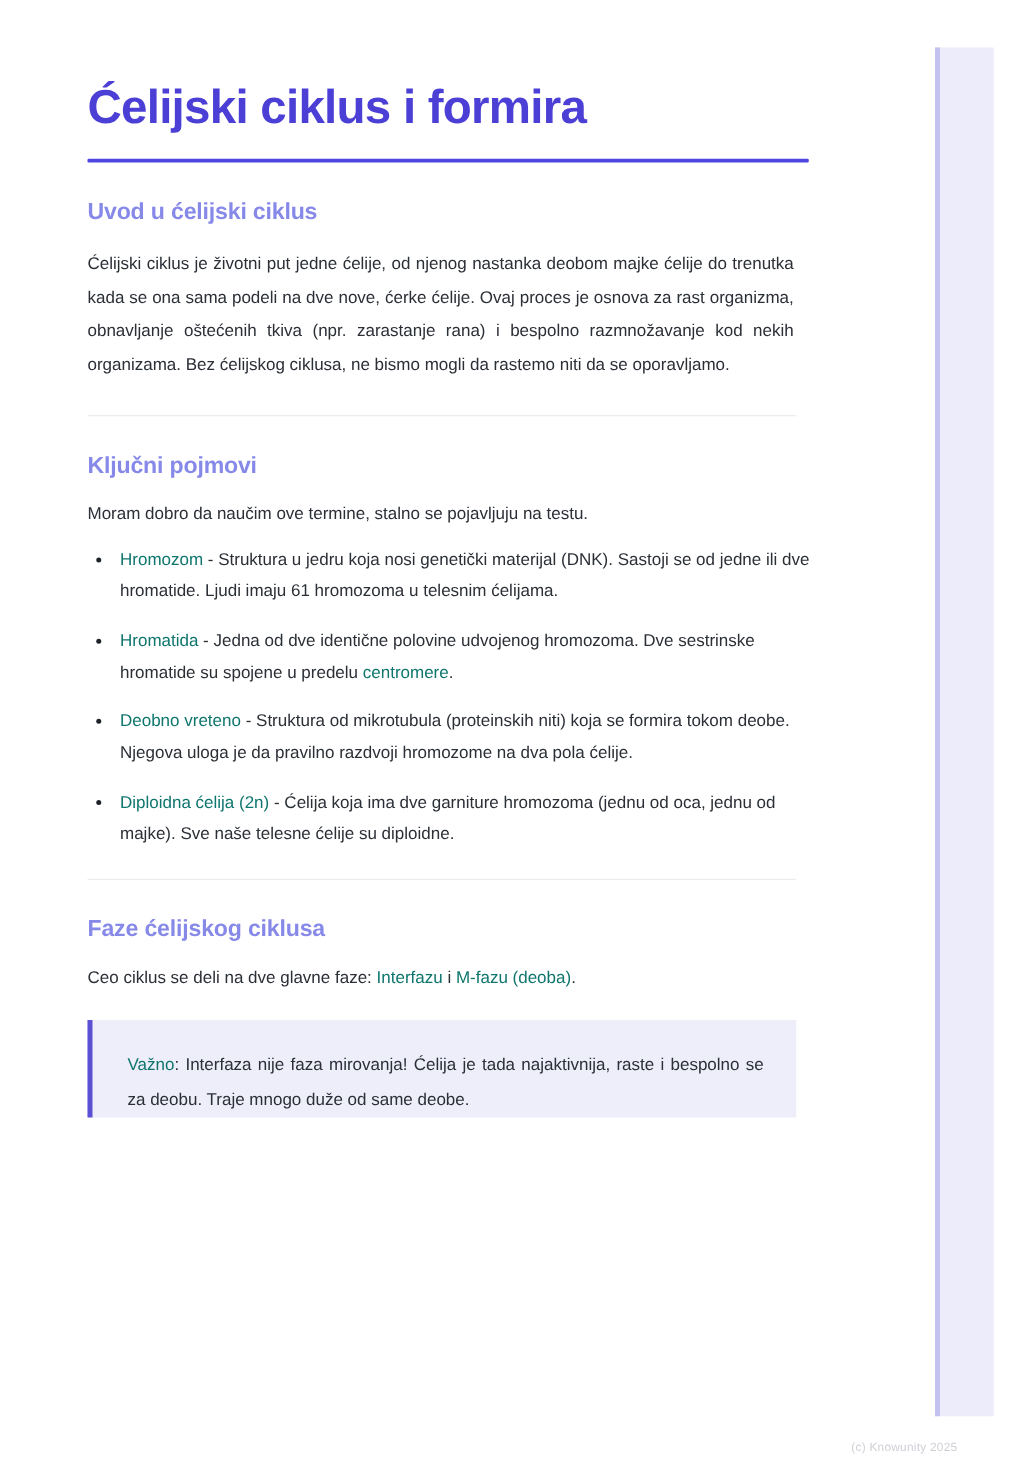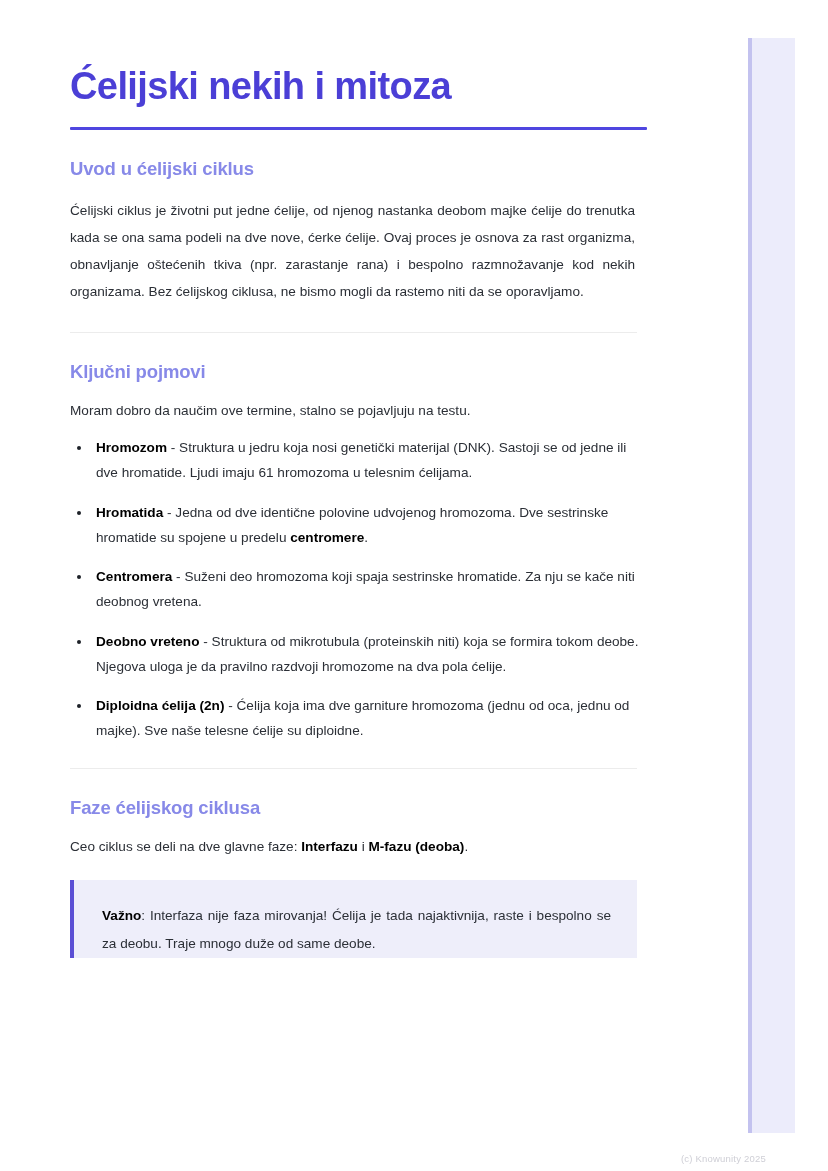--- a/index.html
+++ b/index.html
@@ -94,21 +94,21 @@
     width: 565px;
   }
   .body-text.lead {
     line-height: 1.75;
     padding-top: 16px;
   }
   .body-text.phase-line {
     padding-top: 16px;
     line-height: 1.75;
   }
-  b, strong { font-weight: 700; color: #000000; }
+  b, strong { font-weight: 400; color: #0f766e; }
   i, em { font-style: italic; }
 
   
   .divider {
     margin-top: 26px;
     width: 567px;
     height: 1px;
     background: #ececec;
   }
   .divider.d2 { margin-top: 24px; }
@@ -172,21 +172,21 @@
 </style>
 </head>
 <body>
 
 <div class="edge-band"></div>
 <div class="edge-band-rule"></div>
 
 <div class="page">
   <div class="doc">
 
-    <h1 class="doc-title">Ćelijski nekih i mitoza</h1>
+    <h1 class="doc-title">Ćelijski ciklus i formira</h1>
     <div class="title-rule"></div>
 
     <h2 class="section-heading h-uvod">Uvod u ćelijski ciklus</h2>
     <p class="body-text justified">Ćelijski ciklus je životni put jedne ćelije, od njenog nastanka deobom majke ćelije do trenutka kada se ona sama podeli na dve nove, ćerke ćelije. Ovaj proces je osnova za rast organizma, obnavljanje oštećenih tkiva (npr. zarastanje rana) i bespolno razmnožavanje kod nekih organizama. Bez ćelijskog ciklusa, ne bismo mogli da rastemo niti da se oporavljamo.</p>
 
     <div class="divider"></div>
 
     <h2 class="section-heading h-pojmovi">Ključni pojmovi</h2>
     <p class="body-text lead">Moram dobro da naučim ove termine, stalno se pojavljuju na testu.</p>
 
@@ -195,24 +195,20 @@
       <li>
         <span class="bullet"></span>
         <b>Hromozom</b><span> - </span><span>Struktura u jedru koja nosi genetički materijal (DNK). Sastoji se od jedne ili dve hromatide. Ljudi imaju 61 hromozoma u telesnim ćelijama.</span>
       </li>
 
       <li>
         <span class="bullet"></span>
         <b>Hromatida</b><span> - </span><span>Jedna od dve identične polovine udvojenog hromozoma. Dve sestrinske hromatide su spojene u predelu </span><b>centromere</b><span>.</span>
       </li>
 
-      <li>
-        <span class="bullet"></span>
-        <b>Centromera</b><span> - </span><span>Suženi deo hromozoma koji spaja sestrinske hromatide. Za nju se kače niti deobnog vretena.</span>
-      </li>
 
       <li>
         <span class="bullet"></span>
         <b>Deobno vreteno</b><span> - </span><span>Struktura od mikrotubula (proteinskih niti) koja se formira tokom deobe. Njegova uloga je da pravilno razdvoji hromozome na dva pola ćelije.</span>
       </li>
 
       <li>
         <span class="bullet"></span>
         <b>Diploidna ćelija (2n)</b><span> - </span><span>Ćelija koja ima dve garniture hromozoma (jednu od oca, jednu od majke). Sve naše telesne ćelije su diploidne.</span>
       </li>

